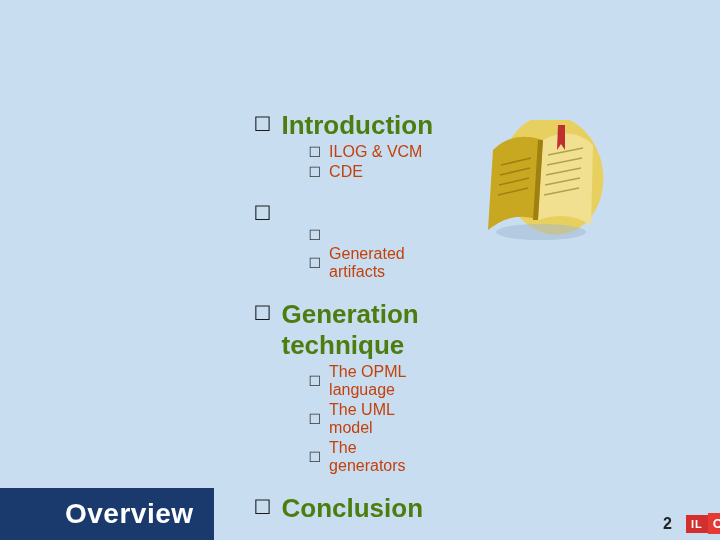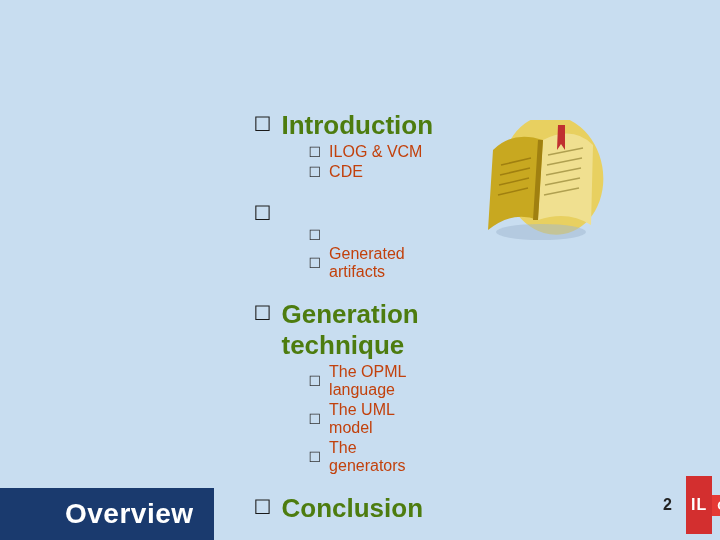--- a/index.html
+++ b/index.html
@@ -121,23 +121,23 @@
     }
 
     .logo-box {
       display: flex;
       align-items: center;
     }
 
     .logo-ilog {
       background: #d32f2f;
       color: white;
-      font-size: 16px;
-      font-weight: bold;
-      padding: 20px 5px;
+      font-size: 11px;
+      font-weight: bold;
+      padding: 3px 5px;
       letter-spacing: 1px;
     }
 
     .logo-g {
       background: #1565c0;
       color: white;
       font-size: 13px;
       font-weight: bold;
       padding: 3px 5px;
     }

